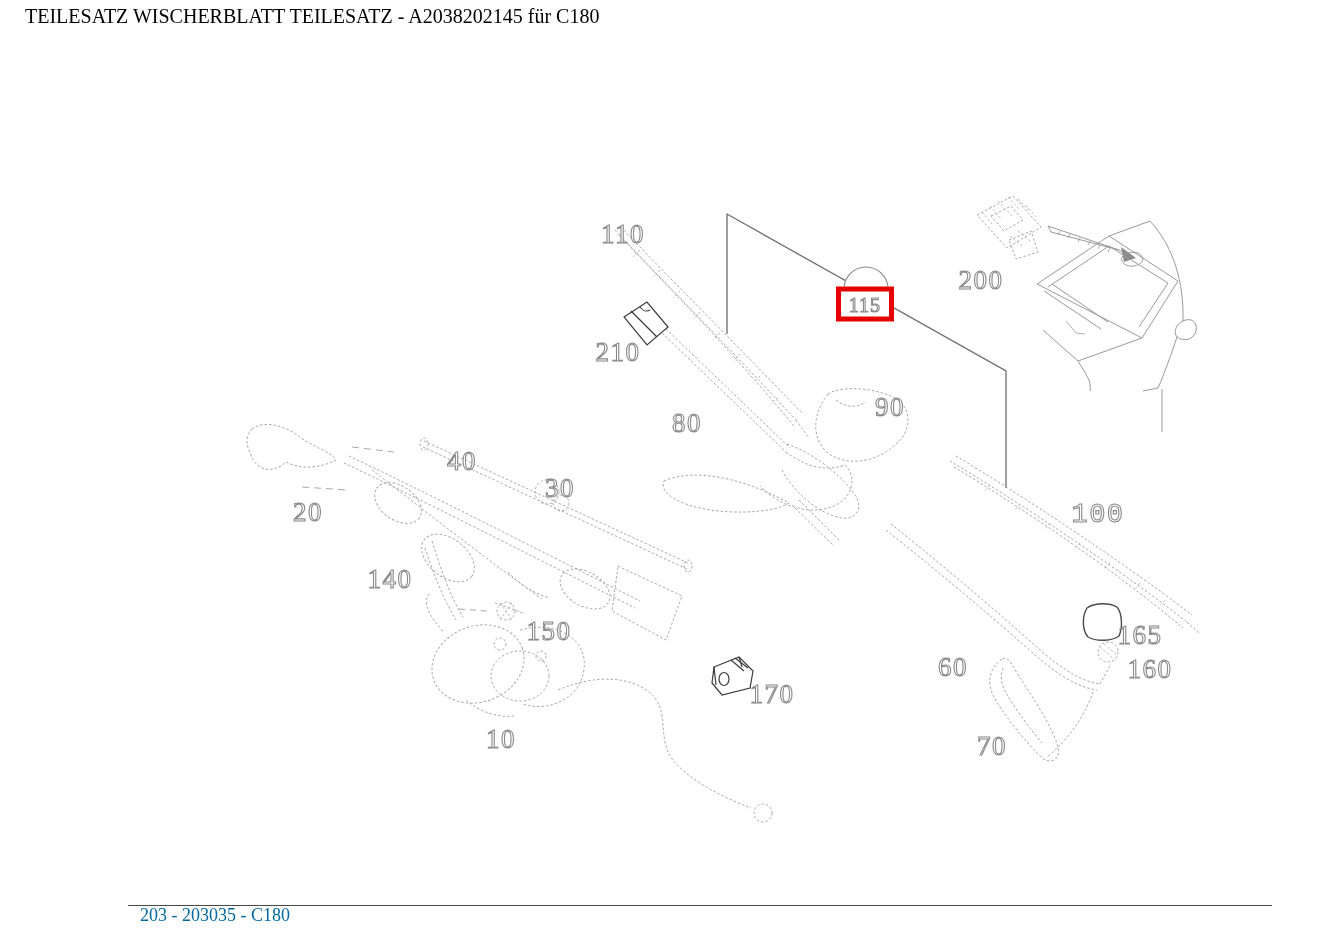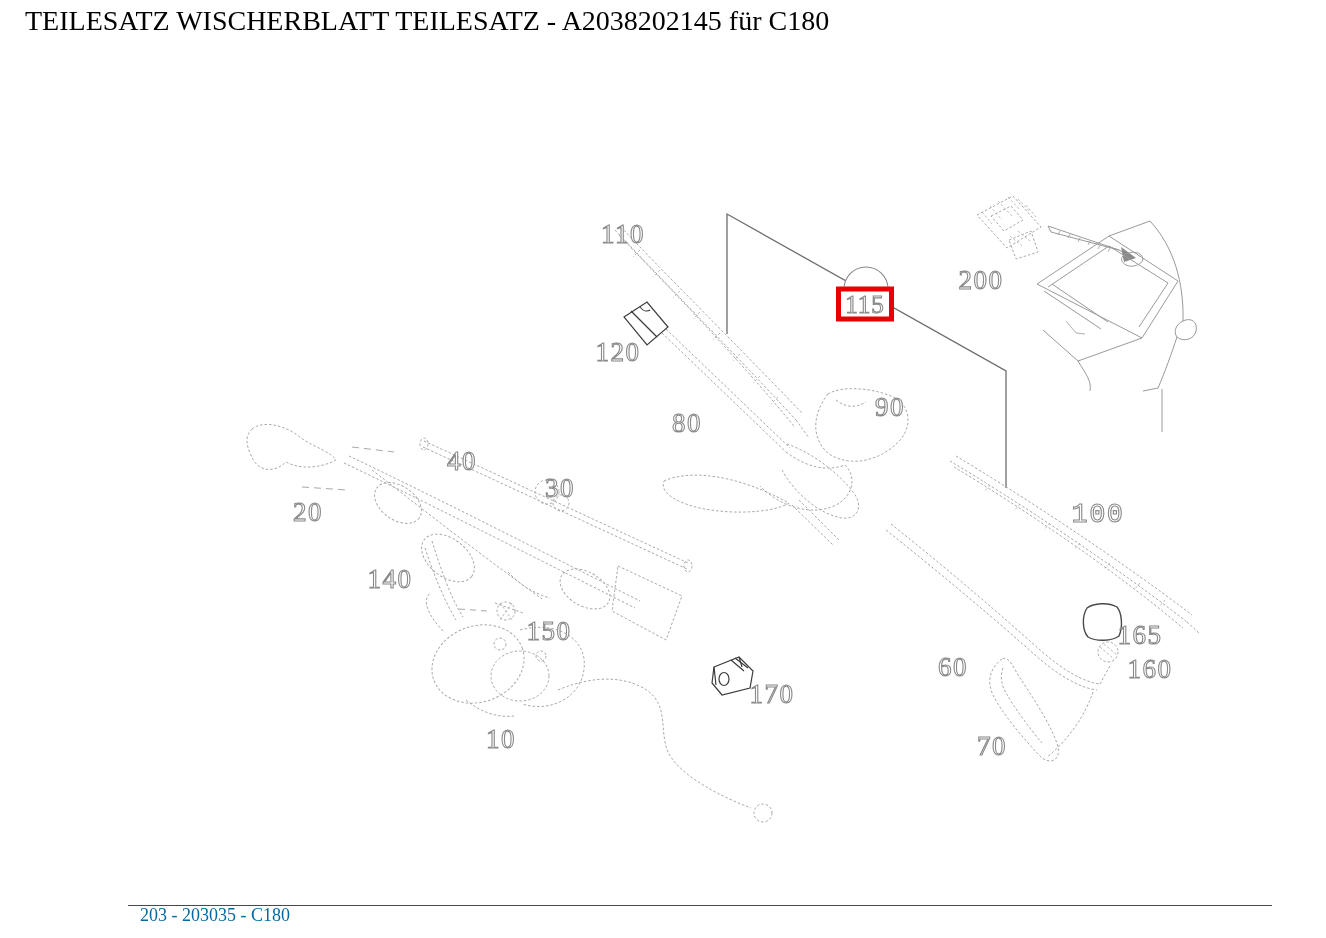--- a/index.html
+++ b/index.html
@@ -1,28 +1,28 @@
 <!DOCTYPE html>
 <html style="--red: #e60000; --label: #8a8a8a;"><head>
 <meta charset="utf-8">
 <style>
   html,body{margin:0;padding:0;background:#fff;}
   .stage{position:relative;width:1326px;height:938px;background:#ffffff;overflow:hidden;
          font-family:"Liberation Serif",serif;}
-  .title{position:absolute;left:25px;top:5px;font-size:28px;color:#000;white-space:nowrap;}
+  .title{position:absolute;left:25px;top:5px;font-size:20px;color:#000;white-space:nowrap;}
   .art{position:absolute;left:0;top:0;}
   .labels-layer{position:absolute;left:0;top:15px;width:100%;height:100%;}
   .part-label{position:absolute;transform:translate(-50%,-50%);font-size:27px;line-height:1;
       letter-spacing:1.5px;white-space:nowrap;cursor:pointer;
       color:var(--label,#8a8a8a);-webkit-text-fill-color:#ffffff;
       -webkit-text-stroke:1.1px var(--label,#8a8a8a);}
   .highlight-box{position:absolute;transform:translate(-50%,-50%);width:58px;height:35px;
       box-sizing:border-box;border:5px solid var(--red,#e60000);background:#ffffff;
       display:flex;align-items:center;justify-content:center;cursor:pointer;overflow:visible;}
-  .highlight-box .hl-text{font-size:25px;line-height:1;letter-spacing:1px;
+  .highlight-box .hl-text{font-size:20px;line-height:1;letter-spacing:1px;
       color:var(--label,#8a8a8a);-webkit-text-fill-color:#ffffff;
       -webkit-text-stroke:1.1px var(--label,#8a8a8a);}
   .footer-line{position:absolute;left:128px;top:905px;width:1144px;height:0;
       border-top:1.5px solid #4a4a4a;}
   .footer-text{position:absolute;left:140px;top:905px;font-size:18px;color:#0369a1;white-space:nowrap;}
 </style>
 </head>
 <body>
 
 <div class="stage">
@@ -180,21 +180,21 @@
       <path d="M1078,361 C1085,373 1092,381 1090,391"></path>
       <path d="M1044,291 L1101,329 M1052,284 L1108,322"></path>
       <path stroke-width="0.8" d="M1066,321 L1076,333 M1076,333 L1085,334"></path>
     </g>
 
     <circle cx="866" cy="289" r="22" fill="#ffffff" stroke="#8a8a8a" stroke-width="1.2"></circle>
   </svg>
 
   <div class="labels-layer" id="labels">
       <div class="part-label" style="left: 623px; top: 219px;">110</div>
-      <div class="part-label" style="left: 618px; top: 337px;">120</div>
+      <div class="part-label" style="left: 618px; top: 337px;">210</div>
       <div class="part-label" style="left: 687px; top: 408px;">80</div>
       <div class="part-label" style="left: 890px; top: 392px;">90</div>
       <div class="highlight-box" style="left: 865px; top: 289px;">
         <span class="hl-text">115</span>
       </div>
       <div class="part-label" style="left: 981px; top: 265px;">200</div>
       <div class="part-label" style="left: 1098px; top: 500px; font-family: Liberation Mono, monospace;">100</div>
       <div class="part-label" style="left: 462px; top: 446px;">40</div>
       <div class="part-label" style="left: 560px; top: 473px;">30</div>
       <div class="part-label" style="left: 308px; top: 497px;">20</div>

